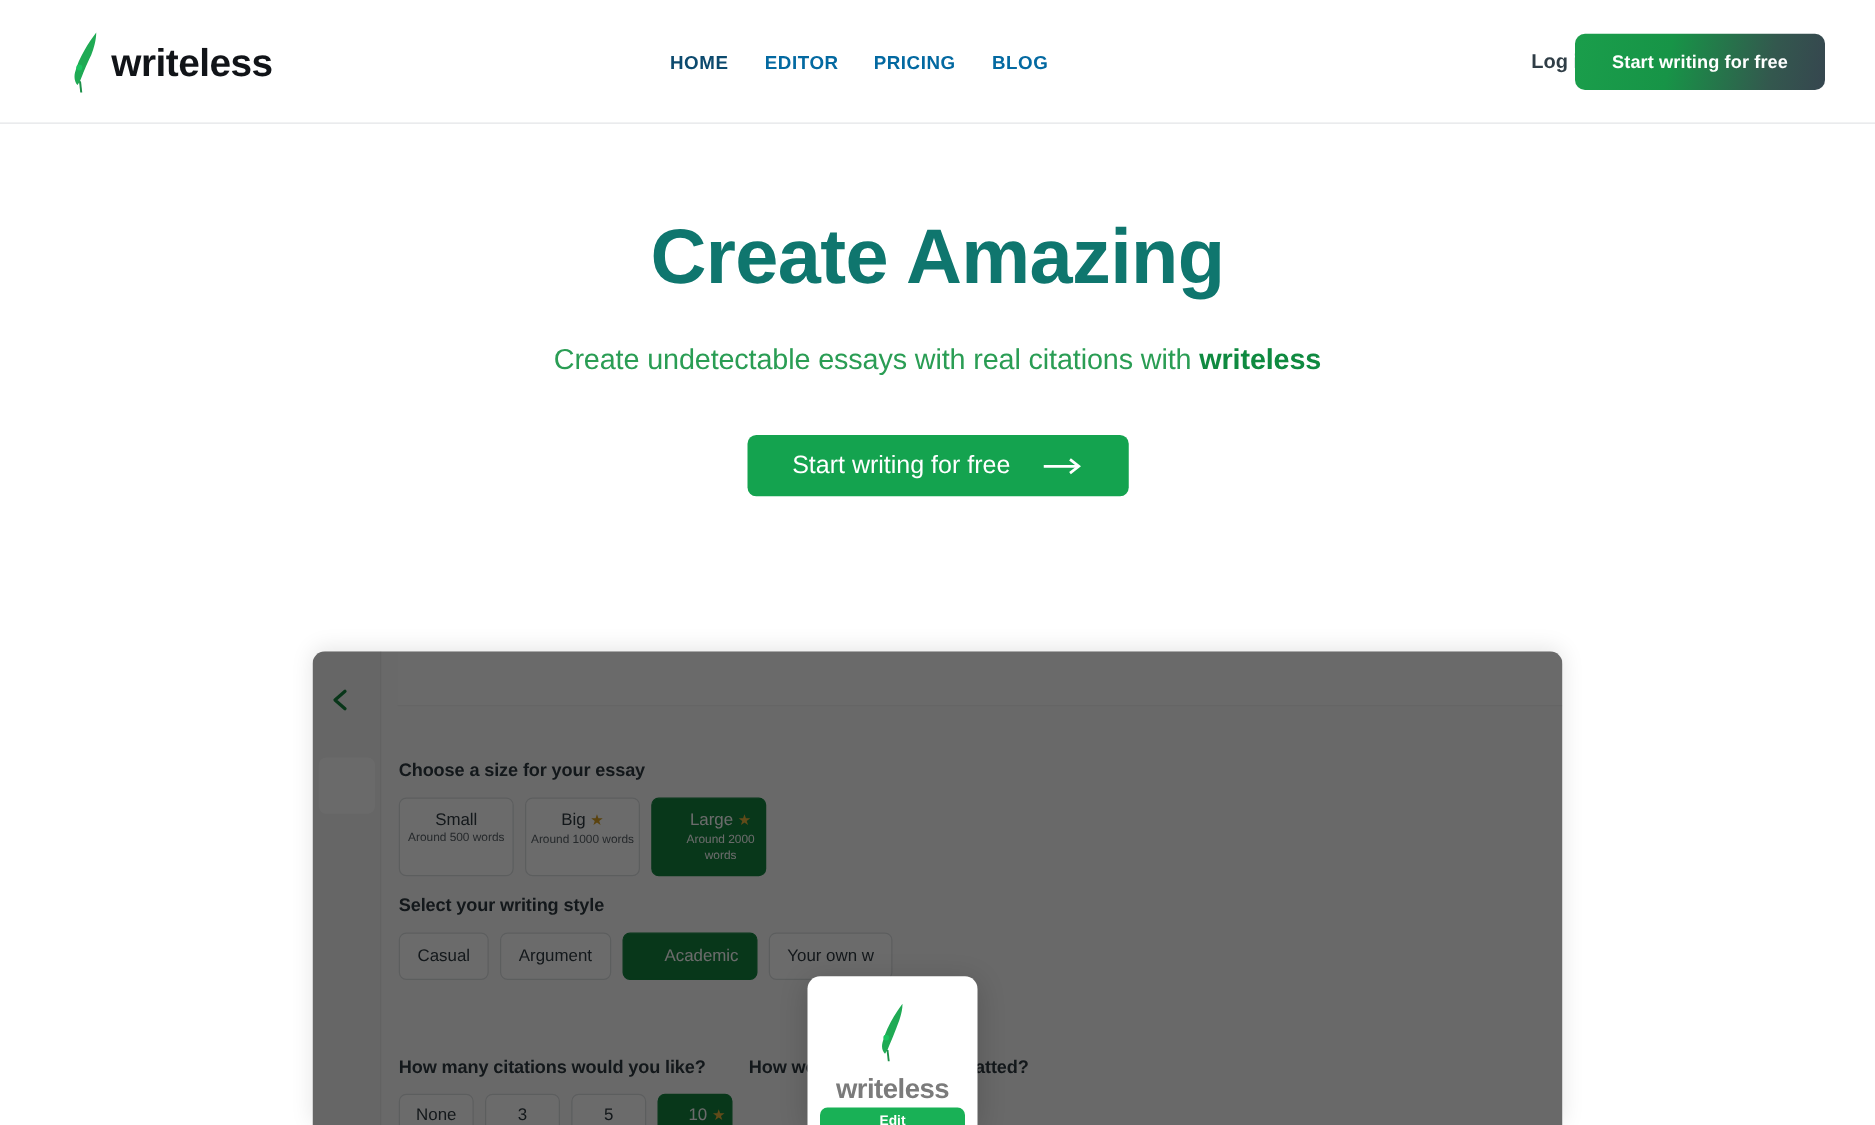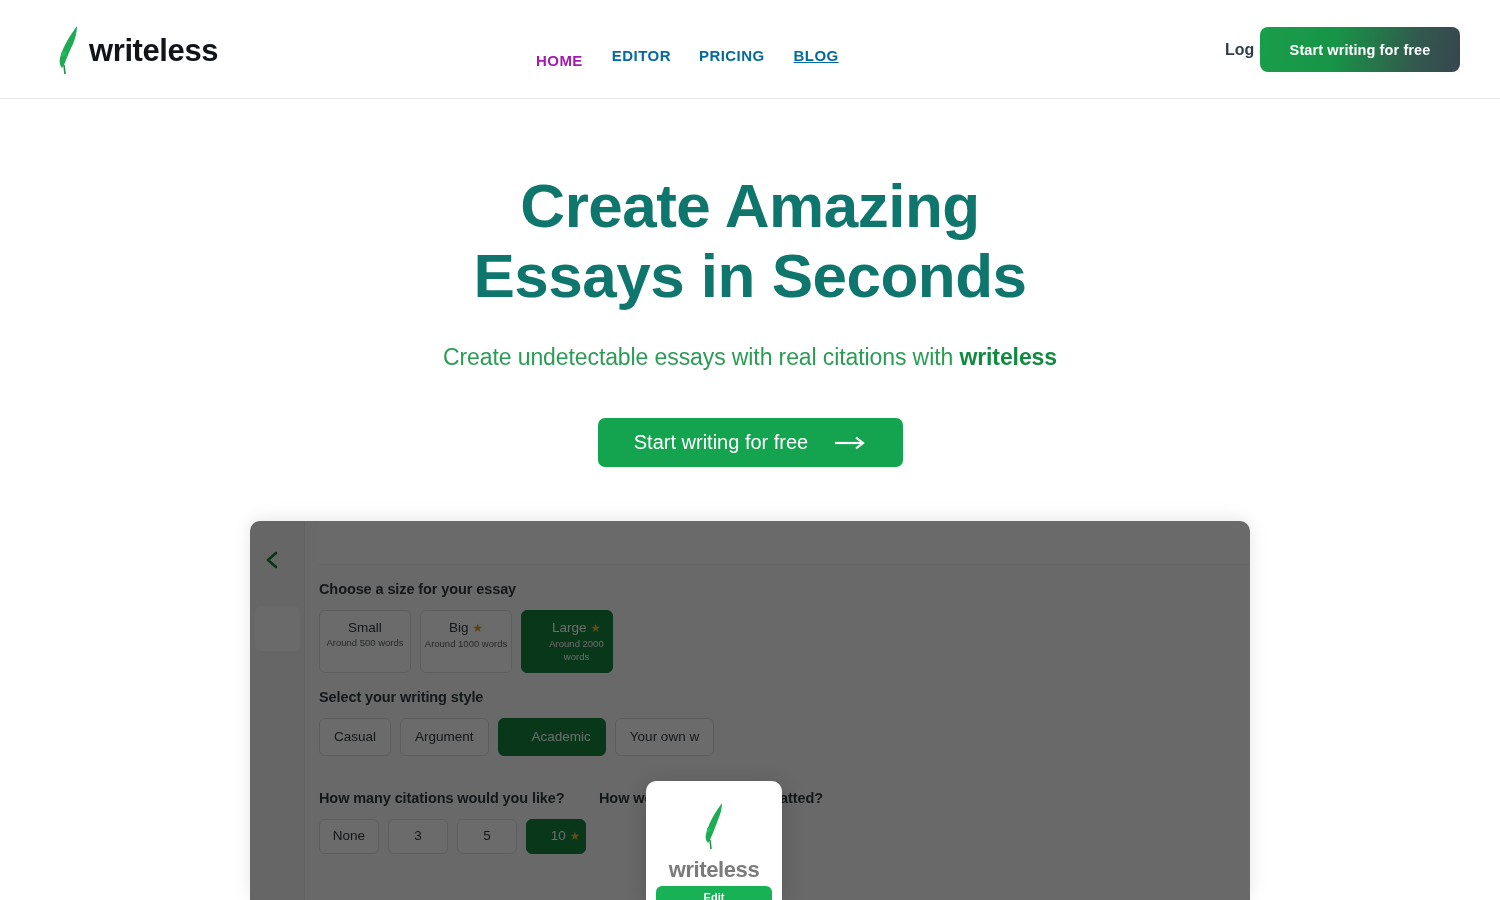--- a/index.html
+++ b/index.html
@@ -31,25 +31,25 @@
   .nav{
     position:absolute; left:536px; top:40px;
     display:flex; align-items:center; gap:0;
   }
   .nav a{
     font-size:15px; font-weight:700; letter-spacing:0.45px;
     color:#0369a1; text-decoration:none;
     padding:0 30px 0 0; line-height:22px;
     white-space:nowrap;
   }
-  .nav a.active{ color:#a21caf;margin-top:10px; }
+  .nav a.active{ color:#0c4a6e; }
   .nav a:nth-child(1){ padding-right:29px; }
   .nav a:nth-child(2){ padding-right:28px; }
   .nav a:nth-child(3){ padding-right:29px; }
-  .nav a:nth-child(4){ padding-right:0;text-decoration:underline; }
+  .nav a:nth-child(4){ padding-right:0; }
 
   .login-link{
     position:absolute; right:227px; top:38px;
     font-size:16px; font-weight:700; color:#2f3d46;
     text-decoration:none; line-height:24px;
   }
   .btn-header{
     position:absolute; right:40px; top:27px;
     width:200px; height:45px;
     border:none; border-radius:8px;
@@ -123,20 +123,21 @@
     border-bottom:1px solid #f0f0f0;
   }
 
   .panel-body{
     position:absolute; left:69px; top:60px;
     width:931px; height:319px;
   }
   .field-label{
     font-size:14.5px; font-weight:700; color:#2f3940;
     letter-spacing:-0.1px;
+    margin-top:28px;
   }
   .chip-row{ display:flex; gap:9px; margin-top:13px; }
   .chip{
     border:1px solid #dcdfe1; border-radius:6px;
     background:#ffffff; text-align:center;
     padding:8px 0 9px 0;
     font-family:"Liberation Sans", sans-serif;
     cursor:pointer;
   }
   .chip .chip-main{ font-size:13.5px; color:#2f3940; line-height:17px; }
@@ -213,21 +214,20 @@
     <a href="#">BLOG</a>
   </nav>
 
   <a href="#" class="login-link">Log in</a>
   <button class="btn-header">Start writing for free</button>
 </div>
 
 <div class="hero">
   <h1>
     <span>Create Amazing</span><br>
-    <span>Essays in Seconds</span>
   </h1>
   <div class="hero-sub">
     <span>Create undetectable essays with real citations with </span><b>writeless</b>
   </div>
   <button class="btn-hero">
     <span>Start writing for free</span>
     <svg class="arrow-svg" viewBox="0 0 32 14">
       <line x1="1" y1="7" x2="28" y2="7" stroke="#ffffff" stroke-width="2.2"></line>
       <polyline points="22,1.5 29,7 22,12.5" fill="none" stroke="#ffffff" stroke-width="2.2"></polyline>
     </svg>

